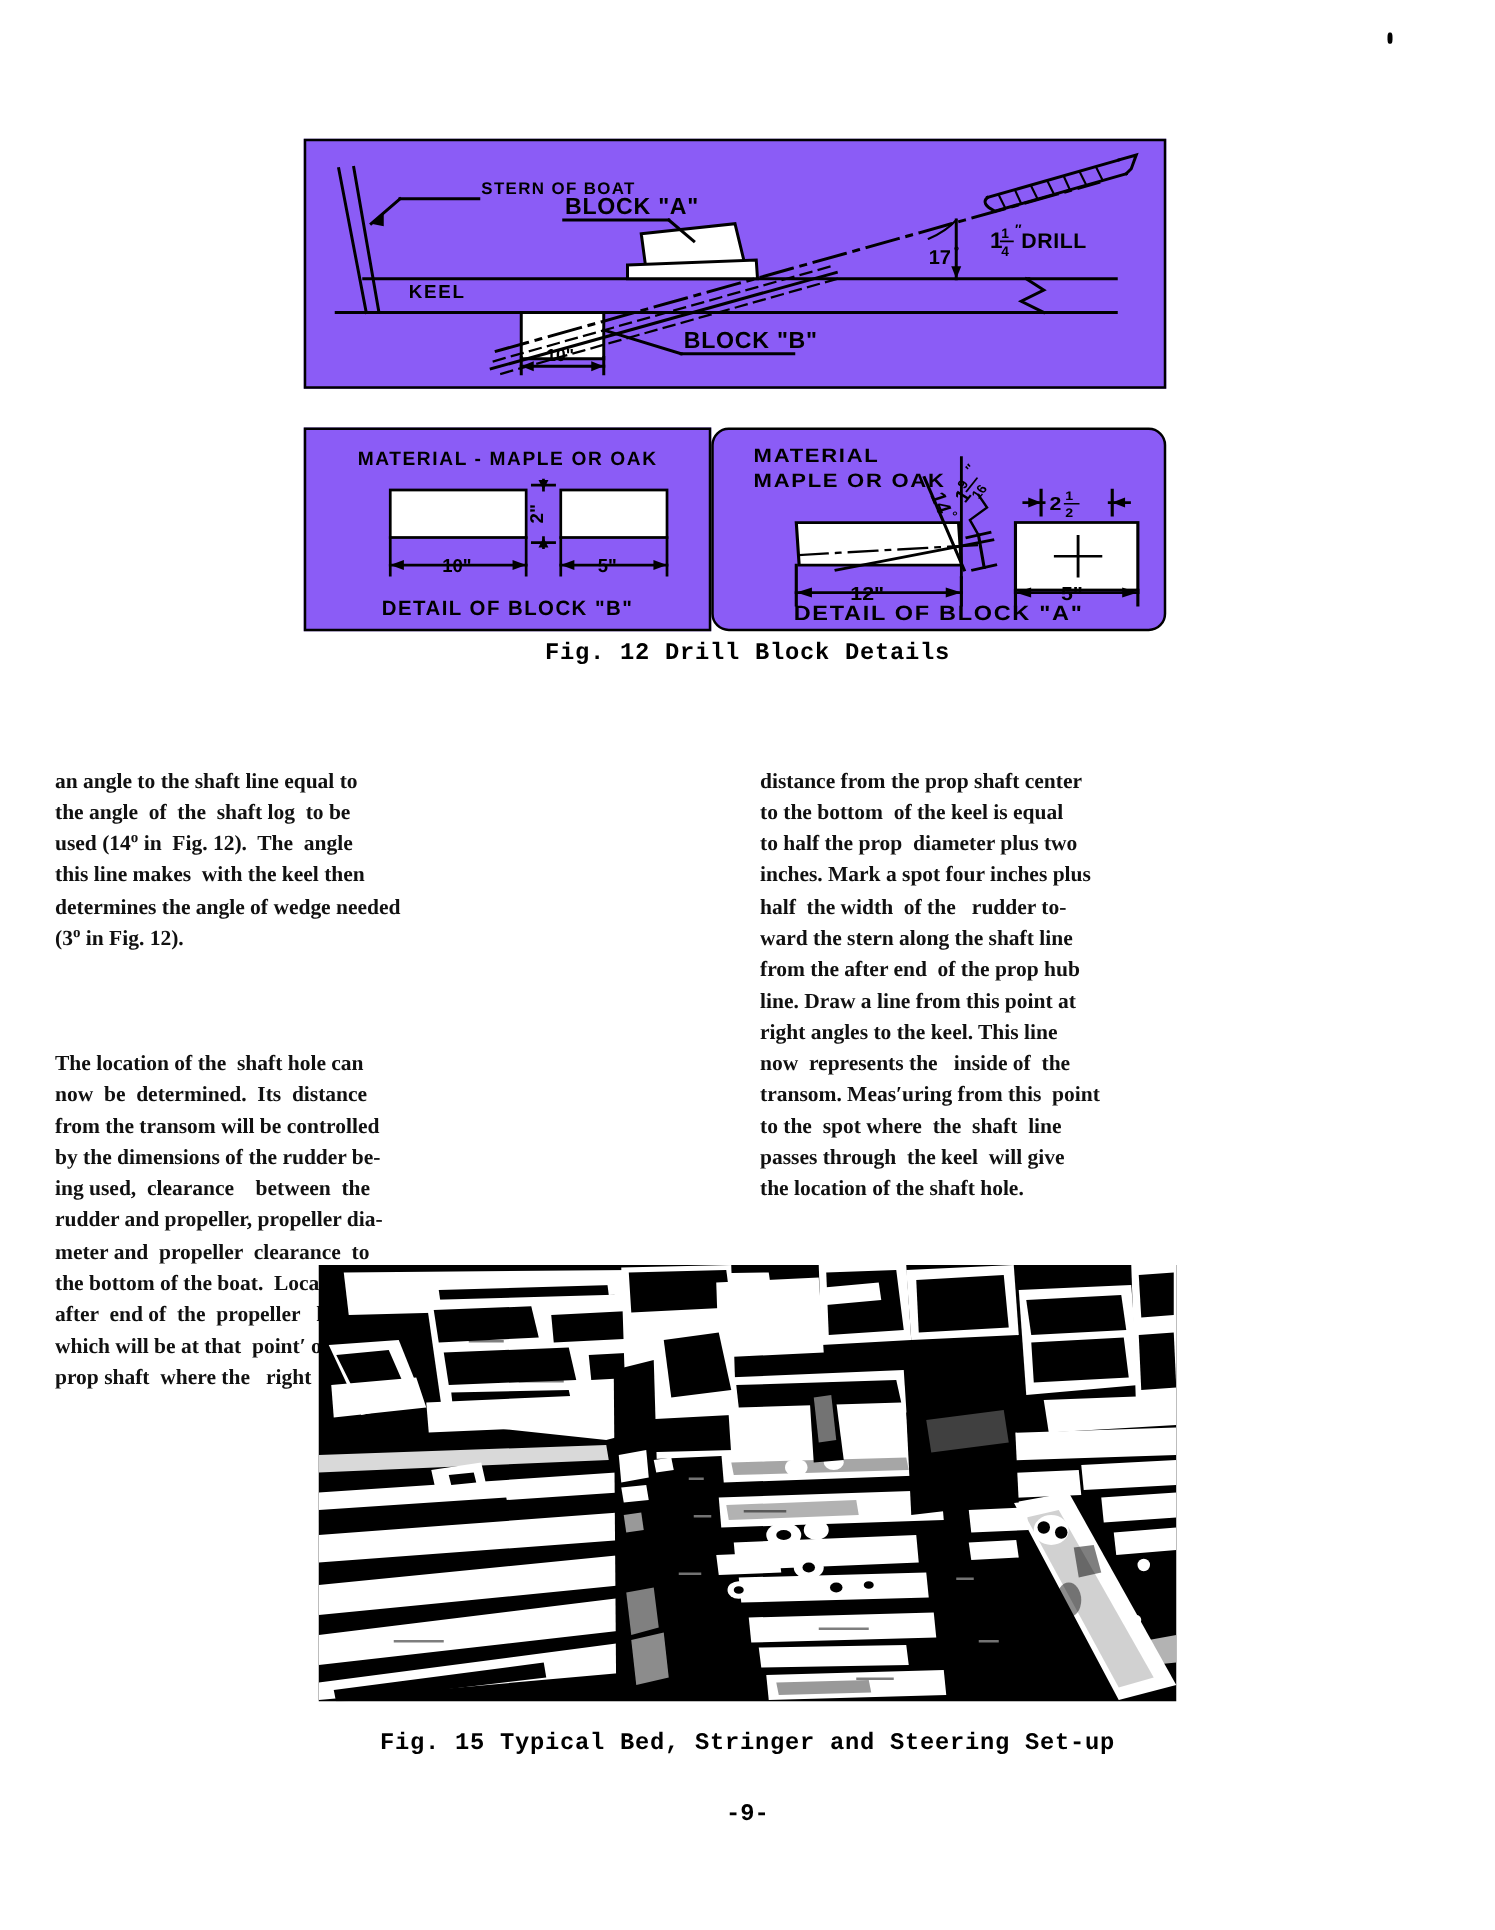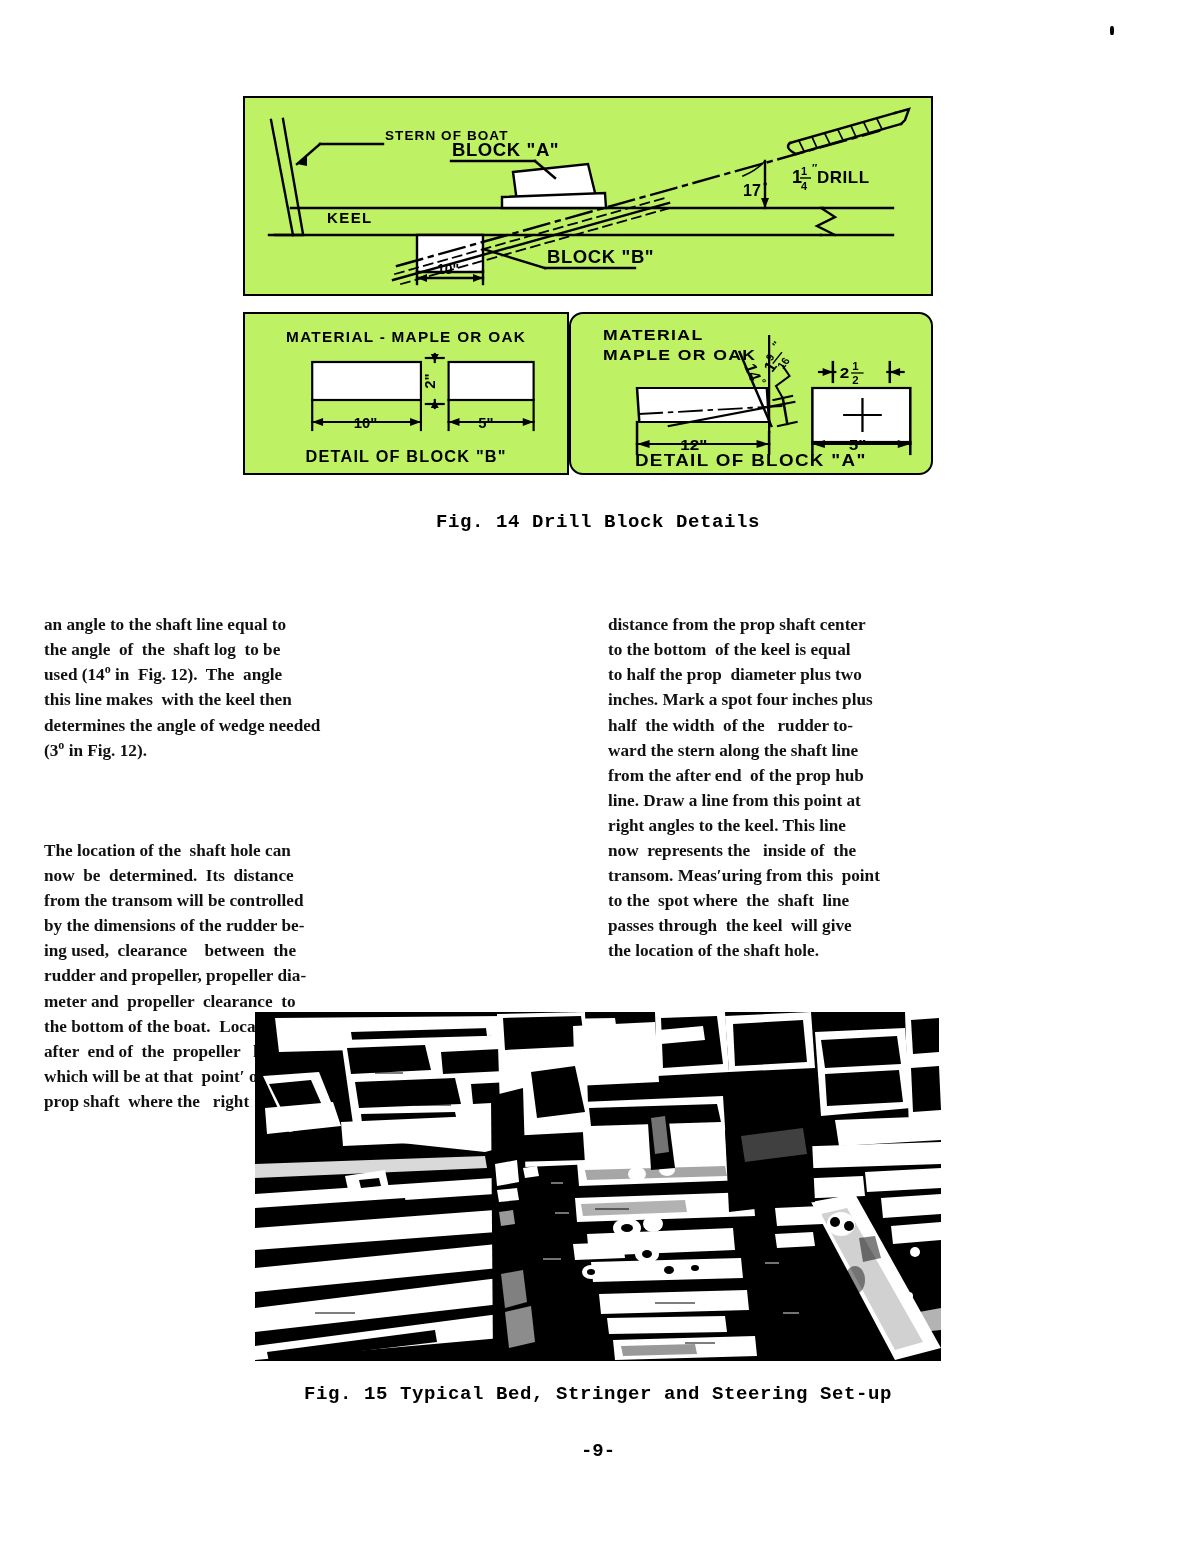--- a/index.html
+++ b/index.html
@@ -19,23 +19,24 @@
 
   
   #fig14-wrap {
     position: absolute;
     left: 243px;
     top: 96px;
     width: 690px;
   }
   .dwg-frame {
     border: 2px solid #000;
-    background: #bef264;
+    background: #8b5cf6;
     position: relative;
     box-sizing: border-box;
+    margin-top: 15px;
   }
   #fig14-main {
     height: 200px;
   }
   #fig14-details {
     display: flex;
     justify-content: flex-end;
     margin-top: 16px;
   }
   #detail-b-box { width: 330px; height: 163px; }
@@ -333,21 +334,21 @@
         <text class="dwg-label" x="96" y="136" font-size="15">12"</text>
 
         <text class="dwg-label" x="244" y="136" font-size="15">5"</text>
 
         <text class="dwg-label" x="158" y="152" font-size="16.5" text-anchor="middle" letter-spacing="1.2">DETAIL  OF  BLOCK "A"</text>
       </svg>
     </div>
   </div>
 </div>
 
-<div class="fig-caption" id="fig14-caption">Fig. 14  Drill Block Details</div>
+<div class="fig-caption" id="fig14-caption">Fig. 12  Drill Block Details</div>
 
 <div id="body-columns">
 
   <div class="text-col" id="col-left">
     <p class="para">an angle to the shaft line equal to
 the angle  of  the  shaft log  to be
 used (14<span class="sup">o</span> in  Fig. 12).  The  angle
 this line makes  with the keel then
 determines the angle of wedge needed
 (3<span class="sup">o</span> in Fig. 12).</p>

